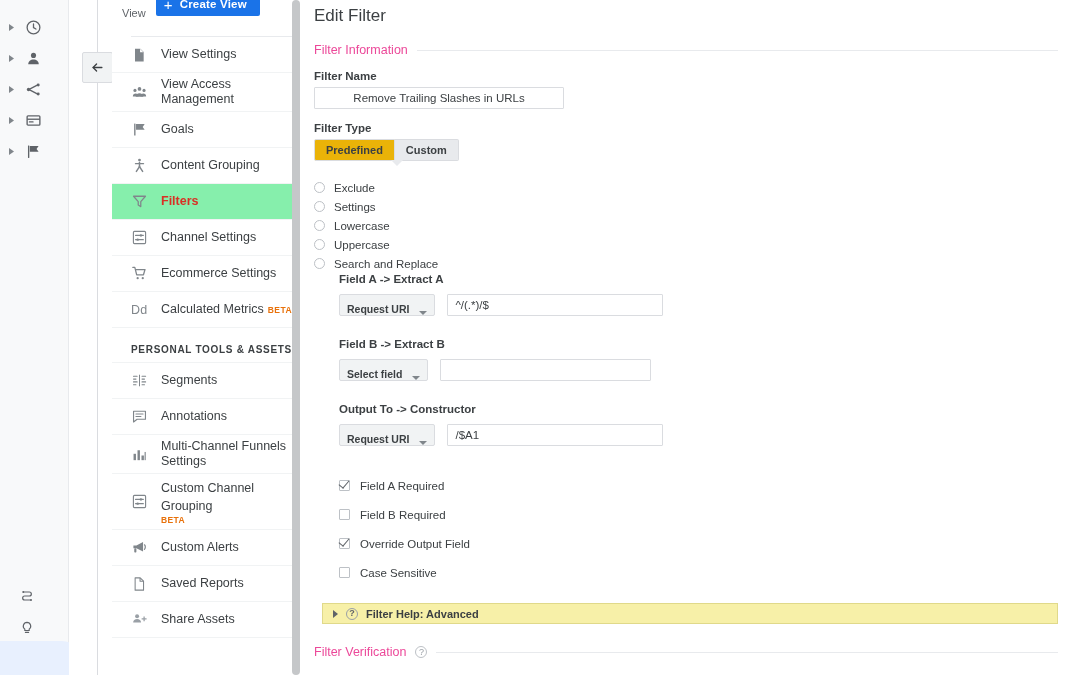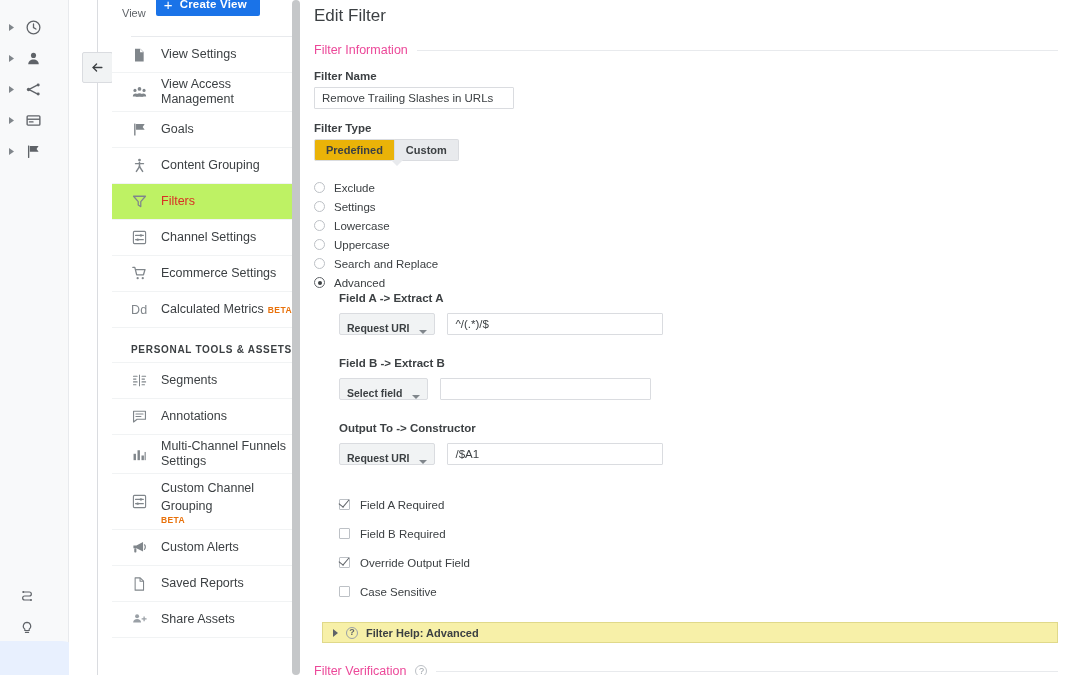--- a/index.html
+++ b/index.html
@@ -88,21 +88,21 @@
 
   .sb-item {
     position: relative;
     min-height: 36px;
     display: flex; align-items: center;
     padding: 4px 8px 4px 19px;
     border-bottom: 1px solid #f1f3f4;
     cursor: pointer;
     background: #ffffff;
   }
-  .sb-item.active { background: #bef264; }
+  .sb-item.active { background: #86efac; font-weight: bold; }
   .sb-ico {
     width: 30px; flex: 0 0 30px;
     display: flex; align-items: center; justify-content: flex-start;
     color: #80868b;
   }
   .sb-ico svg { display: block; }
   .sb-ico.dd {
     font-size: 12.5px; color: #80868b; font-weight: 500;
     letter-spacing: .3px;
   }
@@ -147,21 +147,21 @@
     font-size: 11.5px; font-weight: bold; color: #3c4043;
     margin-top: 13px; margin-bottom: 5px;
   }
   .text-input {
     height: 22px; border: 1px solid #dadce0; background: #fff;
     font-size: 11.5px; color: #3c4043;
     padding: 0 7px; border-radius: 1px;
     font-family: "Liberation Sans", sans-serif;
     outline: none;
   }
-  #filter-name-input { width: 200px; }
+  #filter-name-input { width: 250px; text-align: center; }
 
   
   .toggle-row { display: flex; margin-top: 4px; position: relative; width: max-content; }
   .tgl {
     height: 22px; padding: 0 11px;
     display: flex; align-items: center; justify-content: center;
     font-size: 11px; font-weight: bold; color: #3c4043;
     border: 1px solid #dadce0; cursor: pointer;
     background: #eab308;
   }
@@ -599,24 +599,20 @@
         <span class="radio"></span>
         <span class="radio-lbl">Lowercase</span>
       </div>
       <div class="radio-row">
         <span class="radio"></span>
         <span class="radio-lbl">Uppercase</span>
       </div>
       <div class="radio-row">
         <span class="radio"></span>
         <span class="radio-lbl">Search and Replace</span>
-      </div>
-      <div class="radio-row">
-        <span class="radio on"></span>
-        <span class="radio-lbl">Advanced</span>
       </div>
     </div>
 
     
     <div class="adv">
       <div>
         <div class="adv-label">Field A -&gt; Extract A</div>
         <div class="adv-row">
           <div class="sel-btn">
             <span>Request URI</span>

